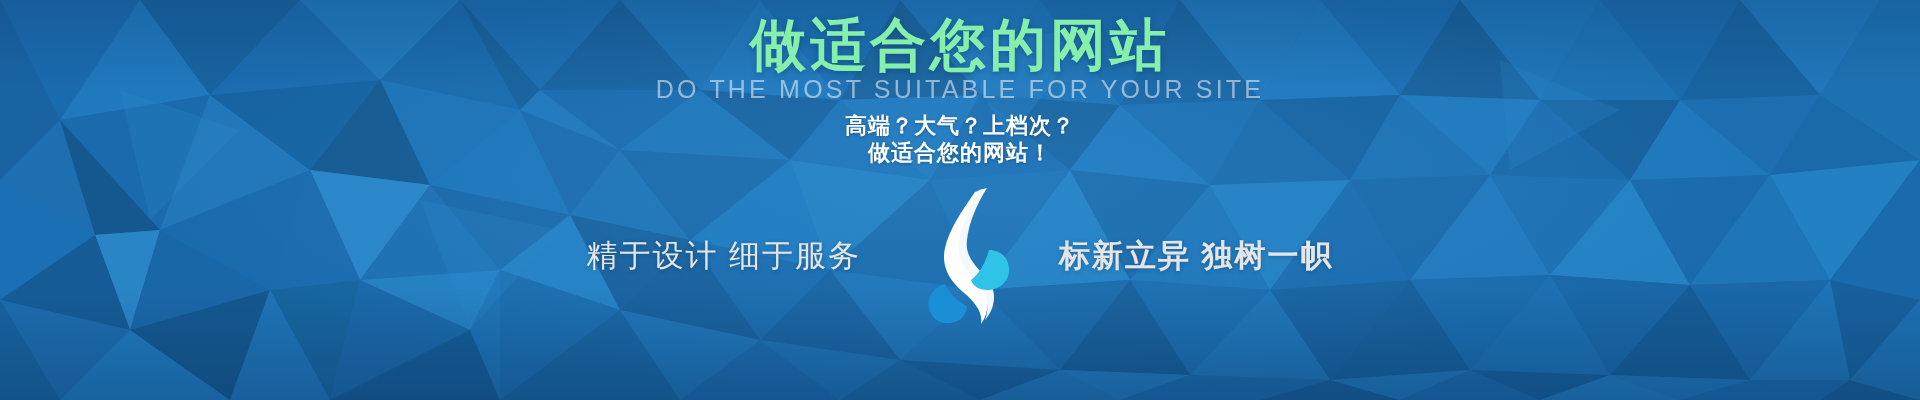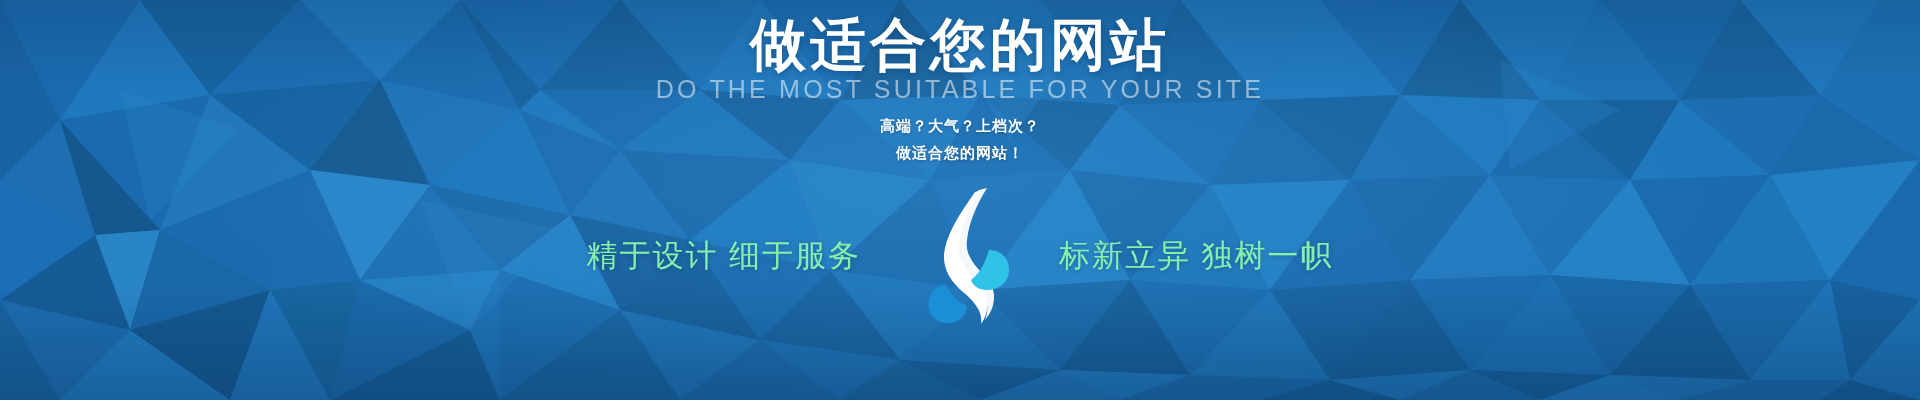--- a/index.html
+++ b/index.html
@@ -23,56 +23,56 @@
   }
   
   #content{
     position:absolute;inset:0;
     display:flex;flex-direction:column;align-items:center;
     text-align:center;
   }
   .main-title{
     margin-top:14px;
     font-size:56px;line-height:62px;
-    font-weight:bold;color:#ffffff;
+    font-weight:bold;color:#86efac;
     letter-spacing:4px;
     text-shadow:0 2px 6px rgba(0,40,80,0.35);
     white-space:nowrap;
   }
   .sub-en{
     margin-top:1px;
     font-size:25px;line-height:24px;
     letter-spacing:3.2px;
     color:rgba(255,255,255,0.52);
     font-weight:400;
     white-space:nowrap;
   }
   .slogan-block{
     margin-top:11px;
-    font-size:15px;line-height:27px;
+    font-size:22px;line-height:27px;
     font-weight:bold;color:#ffffff;
     letter-spacing:1px;
     text-shadow:0 1px 3px rgba(0,40,80,0.35);
   }
   .slogan-block div{white-space:nowrap;}
   
   .bottom-row{
     margin-top:18px;
     display:flex;align-items:center;justify-content:center;
     width:100%;
   }
   .phrase{
     font-size:31px;line-height:40px;
-    color:#86efac;letter-spacing:2px;
+    color:#e5e5e5;letter-spacing:2px;
     font-weight:400;
     white-space:nowrap;
     text-shadow:0 1px 4px rgba(0,40,80,0.30);
   }
   .phrase-left{width:300px;text-align:right;padding-right:44px;}
-  .phrase-right{width:300px;text-align:left;padding-left:44px;}
+  .phrase-right{width:300px;text-align:left;padding-left:44px;font-weight:bold;}
   .logo-wrap{
     width:110px;height:140px;position:relative;flex:0 0 auto;
     margin-top:4px;
   }
   .logo-wrap svg{display:block;width:110px;height:140px;}
 </style>
 </head>
 <body>
 
 <div id="banner">

